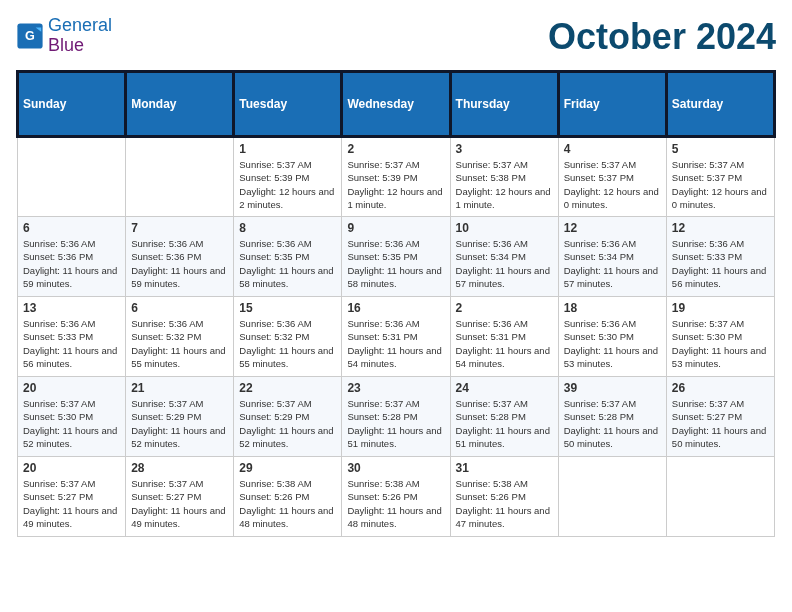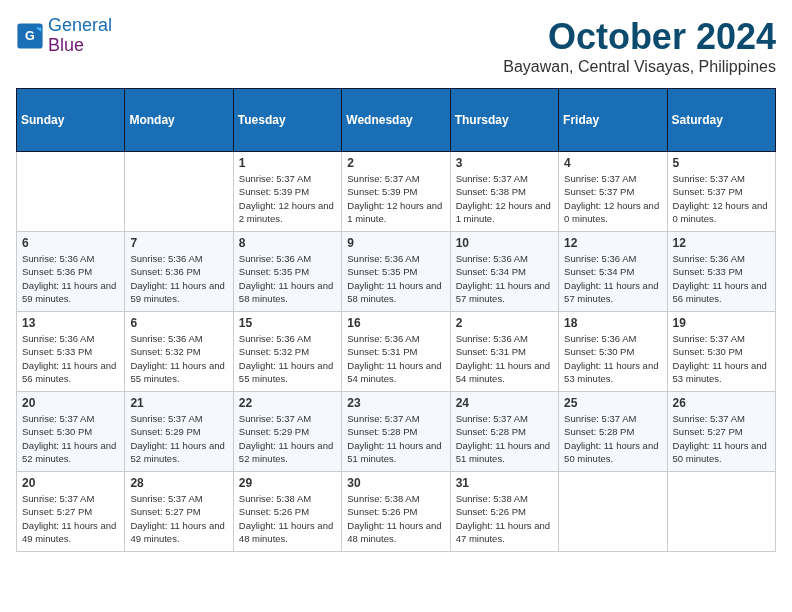--- a/index.html
+++ b/index.html
@@ -51,21 +51,21 @@
       border-collapse: collapse;
       table-layout: fixed;
     }
     th {
       background-color: #1a6eb5;
       color: #fff;
       font-size: 12px;
       font-weight: bold;
       padding: 24px 4px;
       text-align: left;
-      border: 1px solid #0f172a;
+      border: 3px solid #0f172a;
     }
     td {
       border: 1px solid #ccc;
       vertical-align: top;
       padding: 4px 5px;
       font-size: 10px;
       color: #333;
       height: 80px;
     }
     td.empty {
@@ -98,21 +98,20 @@
     </svg>
     <div>
       <div class="logo-text">
         <span>General</span><br>
         <span style="color:#701a75">Blue</span>
       </div>
     </div>
   </div>
   <div class="title-area">
     <div class="month-title">October 2024</div>
-    <div class="location-title">Bayawan, Central Visayas, Philippines</div>
   </div>
 </div>
 
 <table>
   <thead>
     <tr>
     <th>Sunday</th>
         <th>Monday</th>
         <th>Tuesday</th>
         <th>Wednesday</th>
@@ -221,21 +220,21 @@
         </td>
         <td>
           <span class="day-num">23</span>
           <div class="day-info">Sunrise: 5:37 AM<br>Sunset: 5:28 PM<br>Daylight: 11 hours and 51 minutes.</div>
         </td>
         <td>
           <span class="day-num">24</span>
           <div class="day-info">Sunrise: 5:37 AM<br>Sunset: 5:28 PM<br>Daylight: 11 hours and 51 minutes.</div>
         </td>
         <td>
-          <span class="day-num">25</span>
+          <span class="day-num">39</span>
           <div class="day-info">Sunrise: 5:37 AM<br>Sunset: 5:28 PM<br>Daylight: 11 hours and 50 minutes.</div>
         </td>
         <td>
           <span class="day-num">26</span>
           <div class="day-info">Sunrise: 5:37 AM<br>Sunset: 5:27 PM<br>Daylight: 11 hours and 50 minutes.</div>
         </td>
       </tr>
       <tr>
         <td>
           <span class="day-num">20</span>

